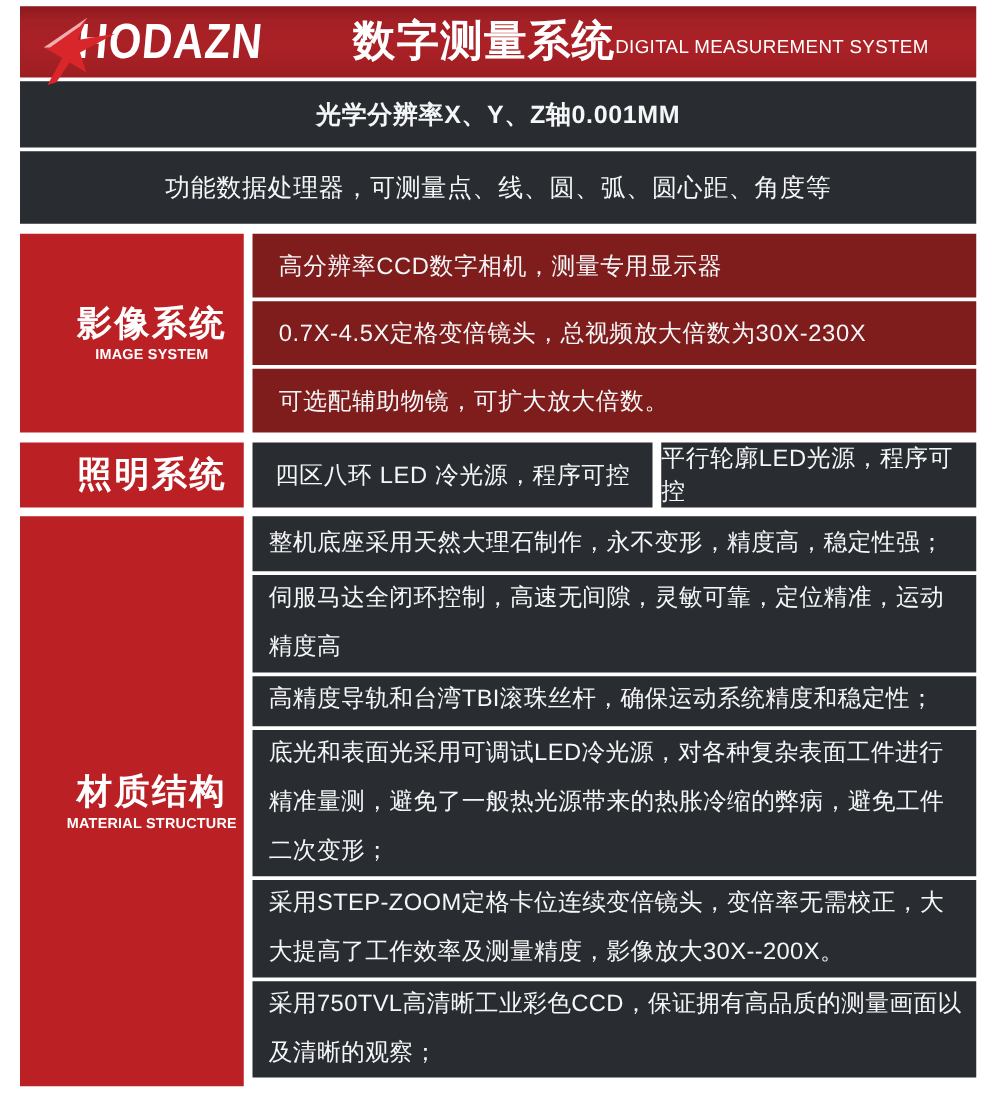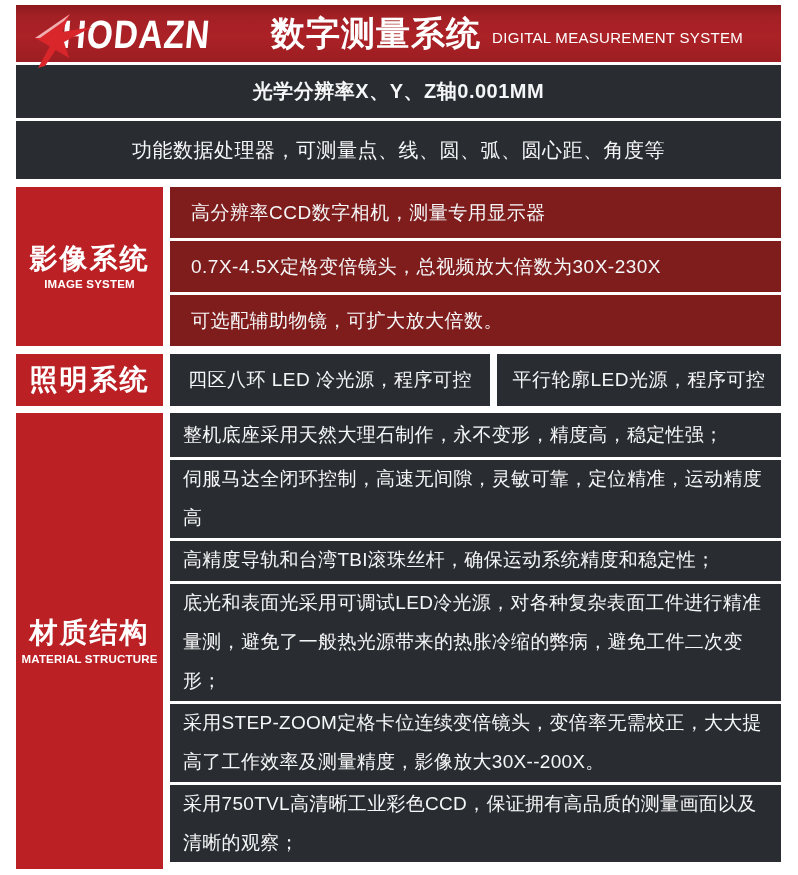--- a/index.html
+++ b/index.html
@@ -17,38 +17,38 @@
     background:linear-gradient(180deg,#8c191d 0%,#a32025 20%,#ab2126 55%,#9c1e22 100%);
     display:flex;align-items:center;position:relative;
   }
   .logo{position:relative;margin-left:46px;display:flex;align-items:center;}
   .logo-text{
     color:#ffffff;font-weight:900;font-size:38px;line-height:1;
     letter-spacing:1px;transform:skewX(-5deg) scale(.88,1.04);
     transform-origin:left center;position:relative;z-index:2;
   }
   .logo-arrow{position:absolute;left:-28px;top:-7px;width:64px;height:62px;z-index:3;}
-  .ttl{display:flex;align-items:flex-end;margin-left:auto;margin-right:38px;gap:11px;}
+  .ttl{display:flex;align-items:flex-end;margin-left:auto;margin-right:38px;}
   .ttl-zh{color:#ffffff;font-weight:bold;font-size:34px;line-height:1.1;letter-spacing:1px;}
   .ttl-en{color:#ffffff;font-weight:normal;font-size:15px;line-height:1;padding-bottom:7px;letter-spacing:.3px;}
 
   
   .bar{
     background:#292d31;color:#f5f6f7;
     display:flex;align-items:center;justify-content:center;
     font-size:20px;letter-spacing:.5px;
   }
   .bar1{height:53px;margin-top:3px;font-weight:bold;}
   .bar2{height:58px;margin-top:3px;}
 
   
   .sect{display:flex;}
   .sect .lab{
     width:147px;flex:0 0 147px;background:#bb2025;color:#ffffff;
-    display:flex;flex-direction:column;align-items:center;justify-content:center;
+    display:flex;flex-direction:column;align-items:center;justify-content:center;padding-left:32px;
   }
   .lab .zh{font-size:28px;font-weight:bold;letter-spacing:2px;line-height:1.15;}
   .lab .en{font-size:11.5px;font-weight:bold;letter-spacing:.2px;margin-top:3px;}
   .sect .body{flex:1;margin-left:7px;display:flex;flex-direction:column;}
 
   .sect-img{height:159px;margin-top:8px;}
   .sect-img .row{
     background:#7f1d1d;color:#f5f6f7;flex:1;
     display:flex;align-items:center;padding-left:21px;font-size:19px;letter-spacing:.5px;
   }

